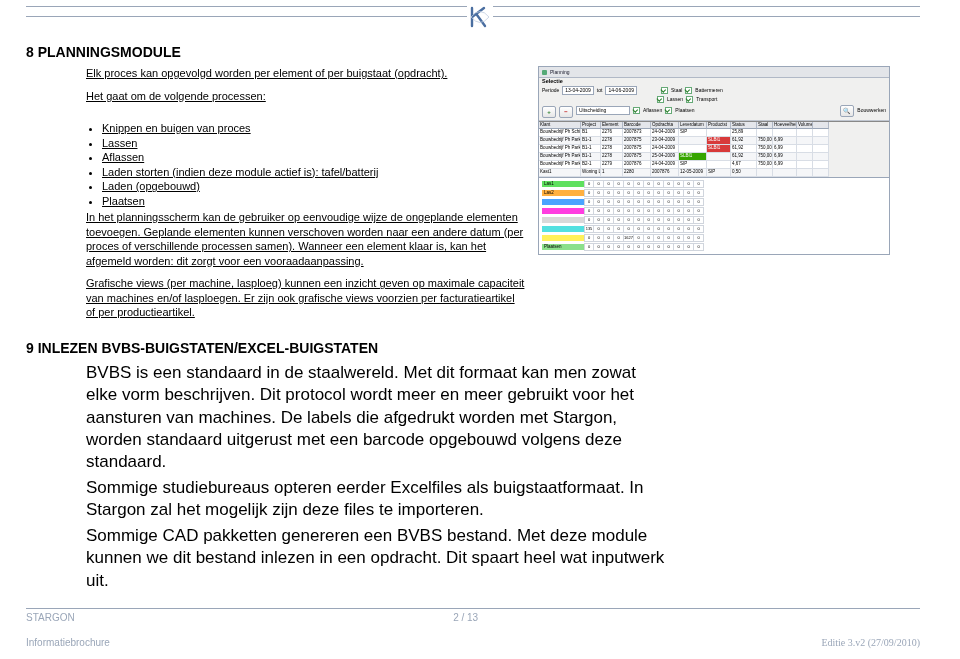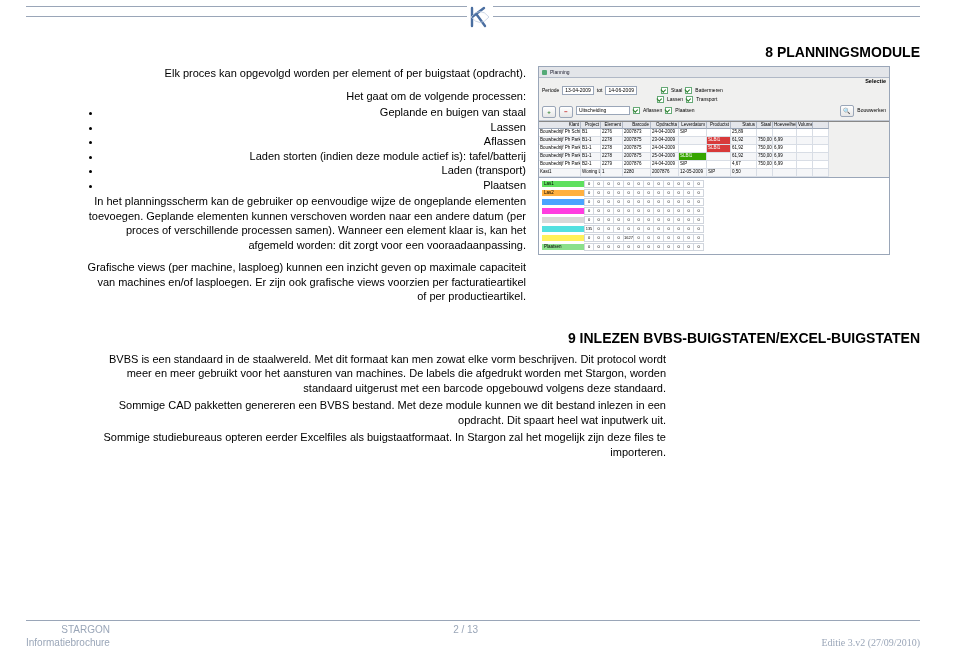--- a/index.html
+++ b/index.html
@@ -10,21 +10,20 @@
     font-size: 12px;
     color: #000;
     background: #fff;
   }
   .page {
     position: relative;
     width: 960px;
     height: 659px;
     box-sizing: border-box;
     padding: 0 40px 0 26px;
-    text-align: right;
   }
   .top-rule {
     position: absolute;
     left: 26px;
     right: 40px;
     top: 6px;
     height: 1px;
     background: #9aa6b8;
   }
   .top-rule-2 {
@@ -60,20 +59,21 @@
   .sec8-body {
     display: flex;
     align-items: flex-start;
   }
   .sec8-text {
     width: 500px;
     padding-left: 60px;
     box-sizing: border-box;
     font-size: 11px;
     line-height: 1.32;
+    text-decoration: underline;
   }
   .sec8-text p { margin: 0 0 8px 0; }
   .sec8-text ul {
     margin: 0 0 2px 0;
     padding-left: 16px;
   }
   .sec8-text li { margin: 0; }
   .screenshot-wrap {
     flex: 0 0 auto;
     margin-left: 12px;
@@ -152,39 +152,39 @@
   .cr.orange .lab{background:#ffb040;}
   .cr.blue .lab{background:#4aa3ff;}
   .cr.mag .lab{background:#ff3de0;}
   .cr.grey .lab{background:#d9d9d9;}
   .cr.cyan .lab{background:#53e0e0;}
   .cr.y .lab{background:#fff15a;}
   .cr.grn2 .lab{background:#8be08b;}
 
   .sec9-body {
     padding-left: 60px;
-    font-size: 11px;
+    font-size: 17px;
     line-height: 1.32;
     width: 580px;
   }
   .sec9-body p { margin: 0 0 3px 0; }
 
   .footer {
     position: absolute;
     left: 26px;
     right: 40px;
     bottom: 10px;
     border-top: 1px solid #9aa6b8;
     padding-top: 3px;
     font-size: 10px;
     color: #9aa6b8;
     display: flex;
     justify-content: space-between;
   }
-  .footer .col { display:flex;flex-direction:column;line-height:1.25; }
+  .footer .col { display:flex;flex-direction:column;line-height:1.25;gap:12px; }
   .footer .col.center { align-items:center;color:#9aa6b8; }
   .footer .col.right { align-items:flex-end;font-family:Liberation Serif, serif; }
 </style>
 </head>
 <body>
 
 <div class="page">
   <div class="top-rule"></div>
   <div class="top-rule-2"></div>
   <div class="logo">
@@ -193,27 +193,27 @@
       <path d="M4 13 Q13 2 22 13 Q13 24 4 13 Z" stroke="#c0cde0" stroke-width="0.8" fill="none"></path>
     </svg>
   </div>
 
   <div class="content">
     <h2 class="sec8">8  PLANNINGSMODULE</h2>
 
     <div class="sec8-body">
       <div class="sec8-text">
         <p>Elk proces kan opgevolgd worden per element of per buigstaat (opdracht).</p>
-        <p style="margin-bottom:2px">Het gaat om de volgende processen:</p>
+        <p style="margin-bottom:18px">Het gaat om de volgende processen:</p>
         <ul>
-          <li>Geplande en buigen van staal</li>
+          <li>Knippen en buigen van proces</li>
           <li>Lassen</li>
           <li>Aflassen</li>
           <li>Laden storten (indien deze module actief is): tafel/batterij</li>
-          <li>Laden (transport)</li>
+          <li>Laden (opgebouwd)</li>
           <li>Plaatsen</li>
         </ul>
         <p>In het planningsscherm kan de gebruiker op eenvoudige wijze de ongeplande elementen toevoegen.  Geplande elementen kunnen verschoven worden naar een andere datum (per proces of verschillende processen samen).  Wanneer een element klaar is, kan het afgemeld worden: dit zorgt voor een vooraadaanpassing.</p>
         <p>Grafische views (per machine, lasploeg) kunnen een inzicht geven op maximale capaciteit van machines en/of lasploegen.  Er zijn ook grafische views voorzien per facturatieartikel of per productieartikel.</p>
       </div>
 
       <div class="screenshot-wrap">
         <div class="ss">
           <div class="ss-titlebar">
             <span class="ticon"></span>
@@ -497,25 +497,25 @@
                     <div>0</div>
                     <div>0</div>
                   </span>
                 </div>
               </div>
           </div>
         </div>
       </div>
     </div>
 
-    <h2 class="sec9" style="margin-top:18px">9  INLEZEN BVBS-BUIGSTATEN/EXCEL-BUIGSTATEN</h2>
+    <h2 class="sec9" style="margin-top:12px">9  INLEZEN BVBS-BUIGSTATEN/EXCEL-BUIGSTATEN</h2>
     <div class="sec9-body">
       <p>BVBS is een standaard in de staalwereld.  Met dit formaat kan men zowat elke vorm beschrijven.  Dit protocol wordt meer en meer gebruikt voor het aansturen van machines.  De labels die afgedrukt worden met Stargon, worden standaard uitgerust met een barcode opgebouwd volgens deze standaard.</p>
+      <p>Sommige studiebureaus opteren eerder Excelfiles als buigstaatformaat.  In Stargon zal het mogelijk zijn deze files te importeren.</p>
       <p>Sommige CAD pakketten genereren een BVBS bestand.  Met deze module kunnen we dit bestand inlezen in een opdracht.  Dit spaart heel wat inputwerk uit.</p>
-      <p>Sommige studiebureaus opteren eerder Excelfiles als buigstaatformaat.  In Stargon zal het mogelijk zijn deze files te importeren.</p>
     </div>
   </div>
 
   <div class="footer">
     <div class="col">
       <span>STARGON</span>
       <span>Informatiebrochure</span>
     </div>
     <div class="col center">
       <span>2 / 13</span>

